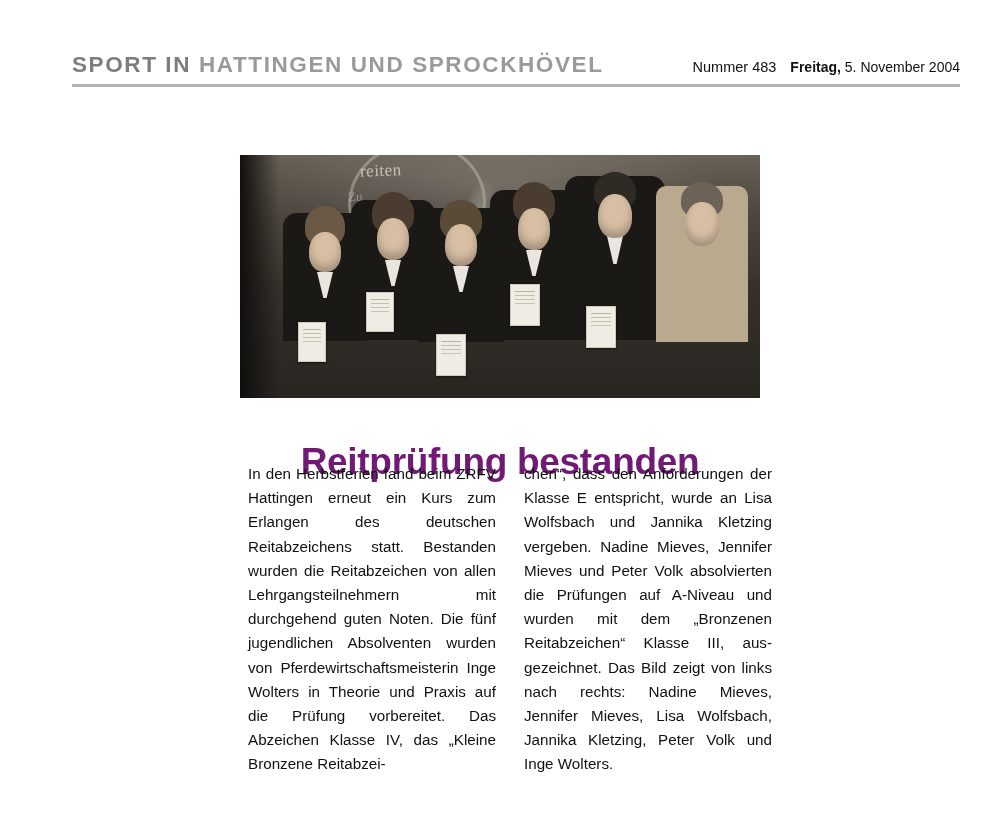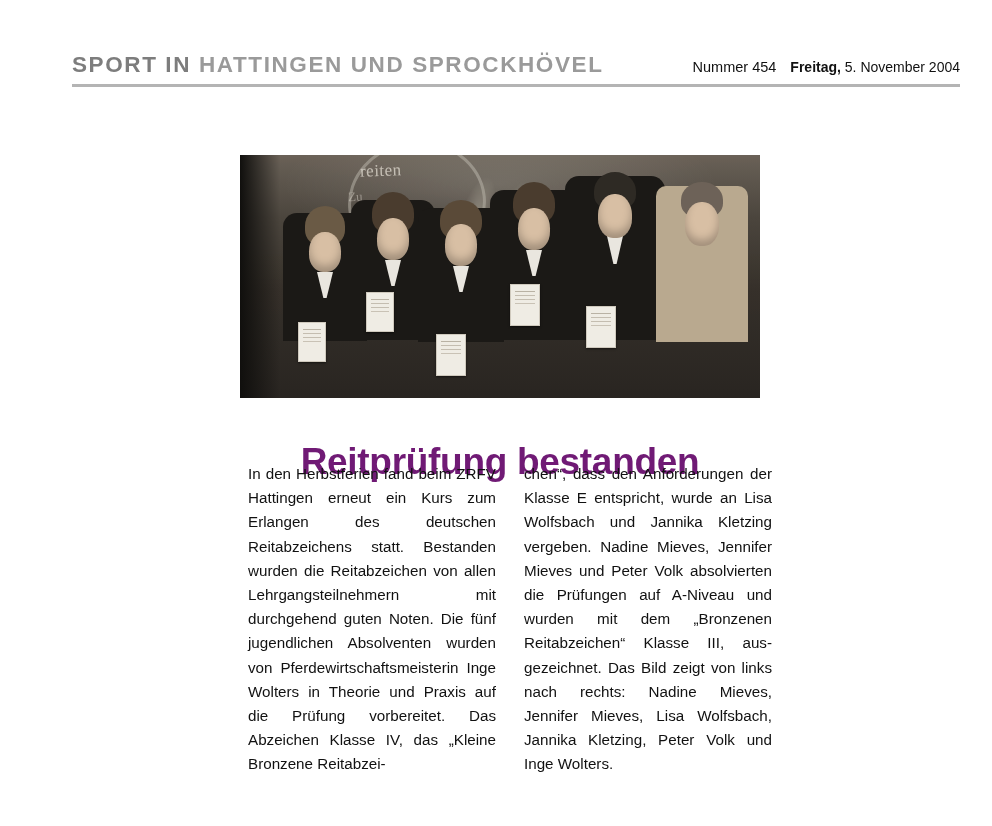--- a/index.html
+++ b/index.html
@@ -218,21 +218,21 @@
   .col p { margin: 0; }
 </style>
 </head>
 <body>
 
 <div class="page">
 
   <div class="masthead">
     <div class="masthead-title"><span class="lead">SPORT IN</span><span> HATTINGEN UND SPROCKHÖVEL</span></div>
     <div class="masthead-right">
-      <span class="masthead-issue">Nummer 454</span>
+      <span class="masthead-issue">Nummer 483</span>
       <span class="masthead-date"><b>Freitag,</b><span> 5. November 2004</span></span>
     </div>
   </div>
   <div class="rule"></div>
 
   <div class="photo-wrap">
     <div class="photo"></div>
     <div class="backdrop-left"></div>
     <div class="stamp"></div>
     <div class="stamp-text">reiten</div>

